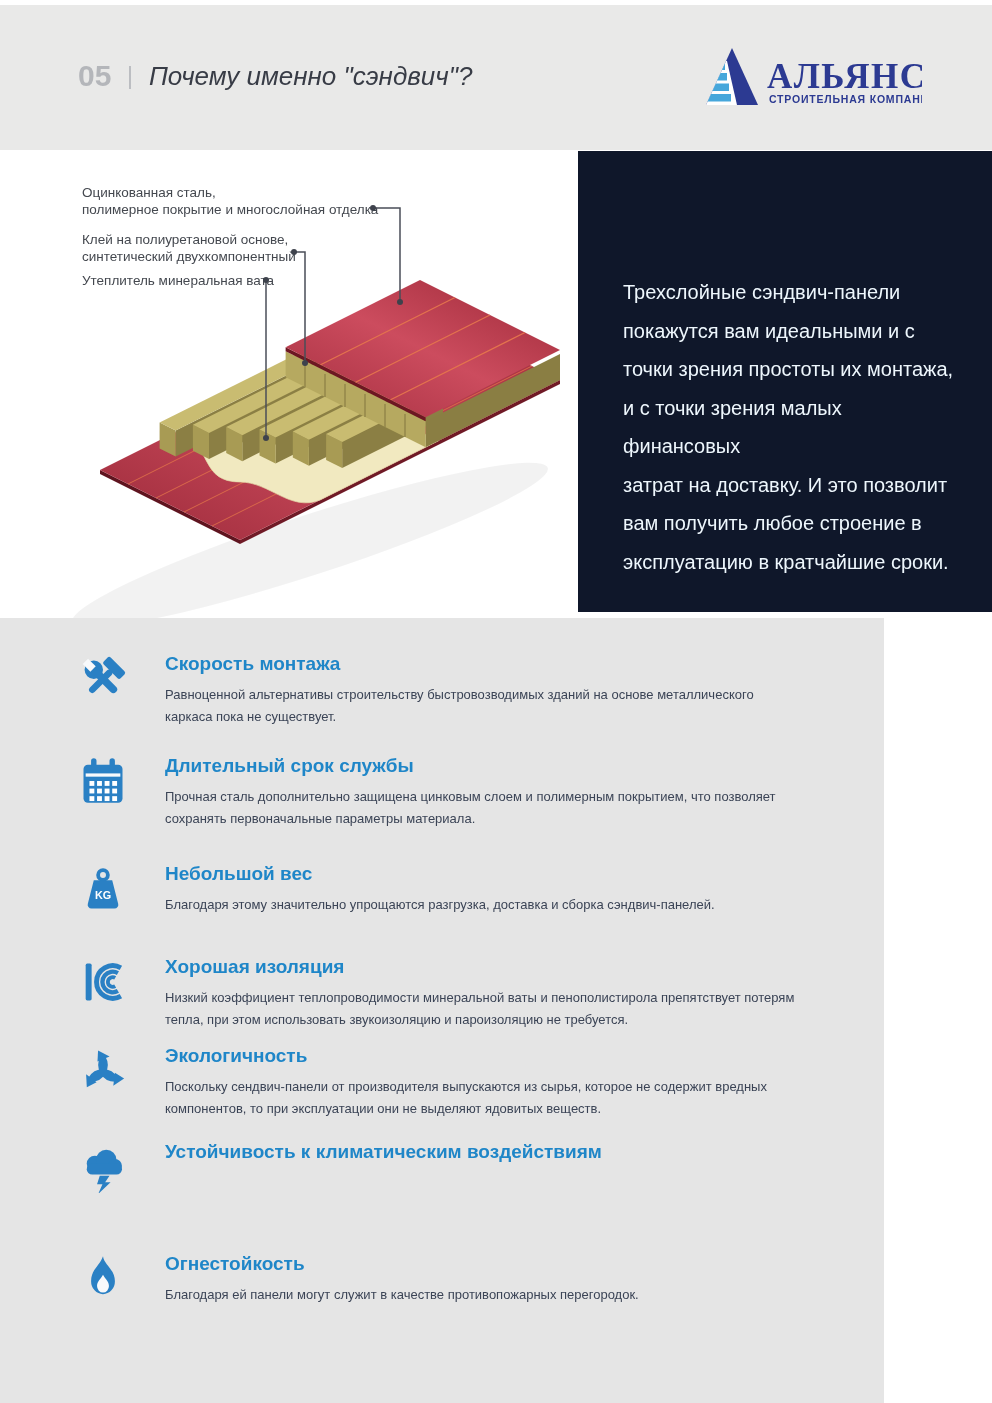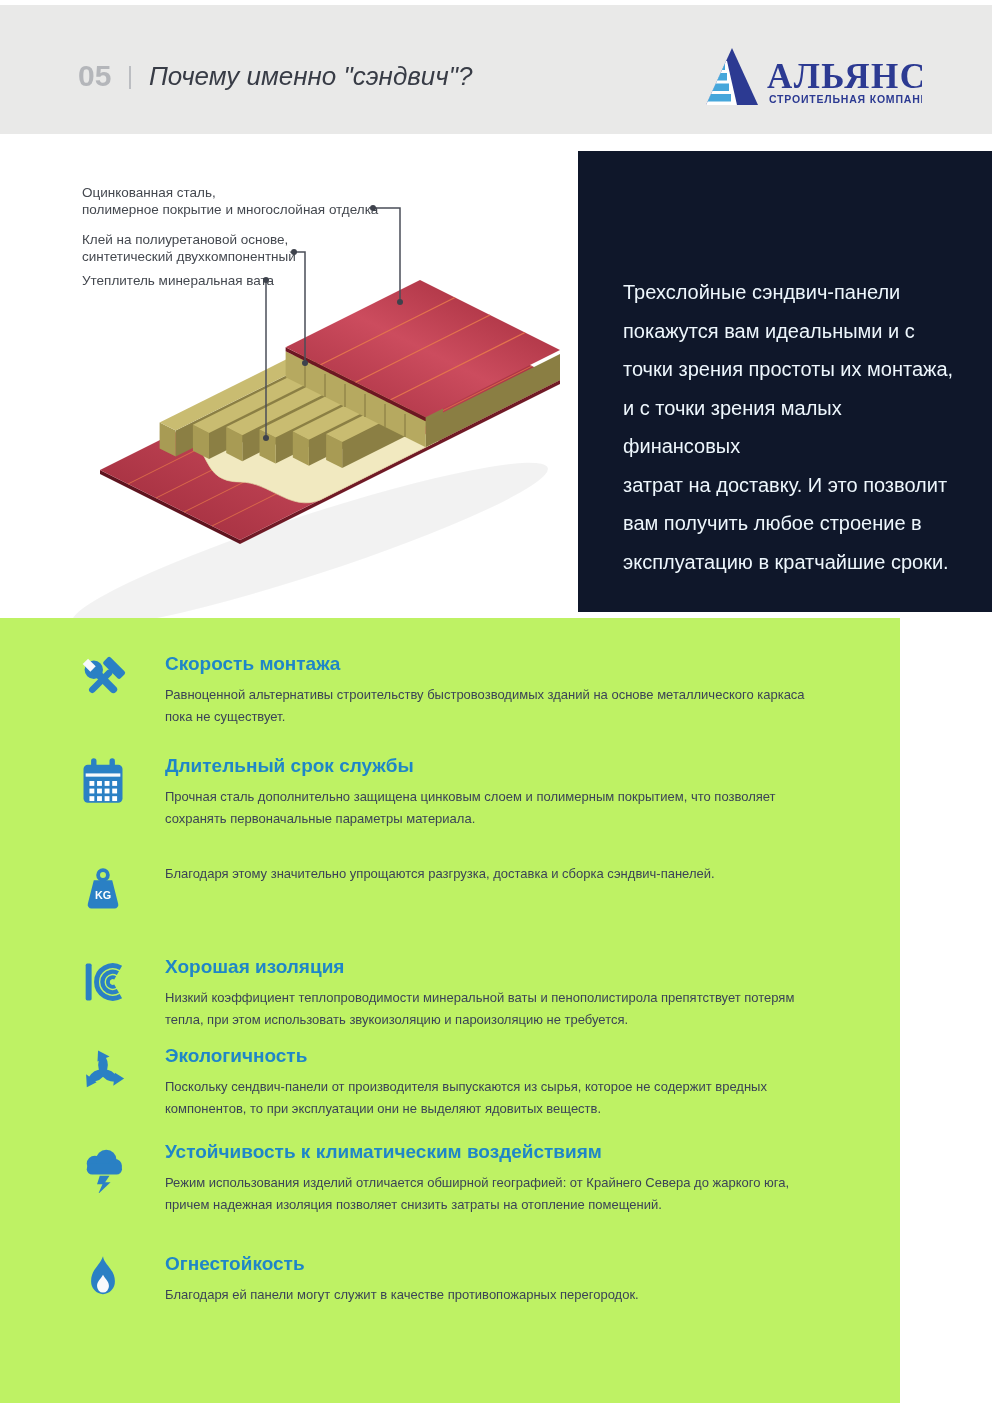--- a/index.html
+++ b/index.html
@@ -1,40 +1,40 @@
 <!DOCTYPE html>
 <html lang="ru"><head>
 <meta charset="utf-8">
 <style>
   html,body{margin:0;padding:0;}
   body{font-family:"Liberation Sans",sans-serif;background:#ffffff;}
   .page{position:relative;width:992px;height:1403px;background:#ffffff;overflow:hidden;}
 
   
-  .header{position:absolute;left:0;top:5px;width:992px;height:129px;background:#e9e9e8;text-align:right;}
+  .header{position:absolute;left:0;top:5px;width:992px;height:145px;background:#e9e9e8;text-align:right;}
   .page-number{position:absolute;left:78px;top:54px;font-size:30px;font-weight:bold;color:#b4b6ba;}
   .header-divider{position:absolute;left:127px;top:58px;font-size:23px;color:#b9bbbf;font-weight:300;}
   .page-title{position:absolute;left:149px;top:56px;font-size:26px;font-style:italic;color:#383c46;}
   .logo{position:absolute;right:70px;top:42px;width:216px;height:62px;}
 
   
   .panel-section{position:absolute;left:0;top:150px;width:912px;height:468px;background:#ffffff;}
   .diagram-svg{position:absolute;left:0;top:0;}
   .leader-svg{position:absolute;left:0;top:0;pointer-events:none;}
   .diagram-label{position:absolute;font-size:13.5px;line-height:17px;color:#44484f;white-space:pre-line;}
   .label-1{left:82px;top:34px;}
   .label-2{left:82px;top:81px;}
   .label-3{left:82px;top:122px;}
 
   
   .intro-box{position:absolute;left:578px;top:1px;width:414px;height:461px;background:#0f172a;}
   .intro-text{position:absolute;left:45px;top:122px;width:335px;font-size:20px;line-height:38.5px;color:#eef7fd;white-space:pre-line;}
 
   
-  .features{position:absolute;left:0;top:618px;width:884px;height:785px;background:#bef264;padding-left:16px;}
+  .features{position:absolute;left:0;top:618px;width:884px;height:785px;background:#e5e5e5;}
   .feature{position:absolute;left:165px;right:80px;}
   .feature .f-icon{position:absolute;left:-88px;top:0px;width:52px;height:52px;}
   .f-title{font-size:19px;font-weight:bold;color:#1f86c8;margin:0 0 9px 0;}
   .f-text{font-size:13px;line-height:22px;color:#3b4456;margin:0;}
   .icon-blue{fill:#2a80c4;}
   .icon-bg{fill:#f8f9fb;}
 </style>
 </head>
 <body>
 
@@ -221,20 +221,21 @@
       <h3 class="f-title">Длительный срок службы</h3>
       <p class="f-text">Прочная сталь дополнительно защищена цинковым слоем и полимерным покрытием, что позволяет сохранять первоначальные параметры материала.</p>
     </div>
 
     <div class="feature" style="top:245px">
       <svg class="f-icon" viewBox="0 0 48 48">
         <circle cx="24" cy="11" r="4.5" fill="none" stroke="#2a80c4" stroke-width="3.5"></circle>
         <path class="icon-blue" d="M15.5,16 h17 l5.5,21.5 a3.5,3.5 0 0 1 -3.4,4.5 H13.4 a3.5,3.5 0 0 1 -3.4,-4.5 Z"></path>
         <text x="24" y="33.5" text-anchor="middle" font-family="Liberation Sans,sans-serif" font-size="10" font-weight="bold" fill="#ffffff">KG</text>
       </svg>
+      <h3 class="f-title">Небольшой вес</h3>
       <p class="f-text">Благодаря этому значительно упрощаются разгрузка, доставка и сборка сэндвич-панелей.</p>
     </div>
 
     <div class="feature" style="top:338px">
       <svg class="f-icon" viewBox="0 0 48 48">
         <rect class="icon-blue" x="8" y="7" width="5.5" height="34" rx="1.5"></rect>
         <g fill="none" stroke="#2a80c4">
           <path d="M40.5,11 A15 15 0 1 0 40.5,37" stroke-width="4.5"></path>
           <path d="M37.75,15.8 A9.5 9.5 0 1 0 37.75,32.2" stroke-width="4"></path>
           <path d="M35.25,20.1 A4.5 4.5 0 1 0 35.25,27.9" stroke-width="3.5"></path>
@@ -264,21 +265,20 @@
       <svg class="f-icon" viewBox="0 0 48 48">
         <g class="icon-blue">
           <circle cx="16.5" cy="21" r="7.5"></circle>
           <circle cx="27" cy="17.5" r="9.5"></circle>
           <circle cx="35" cy="23" r="6.5"></circle>
           <rect x="9" y="21" width="32.5" height="10" rx="5"></rect>
           <polygon points="21,32 30,32 26,38 31,38 19.5,49 23.5,40 18.5,40"></polygon>
         </g>
       </svg>
       <h3 class="f-title">Устойчивость к климатическим воздействиям</h3>
-      <p class="f-text">Режим использования изделий отличается обширной географией: от Крайнего Севера до жаркого юга, причем надежная изоляция позволяет снизить затраты на отопление помещений.</p>
     </div>
 
     <div class="feature" style="top:635px">
       <svg class="f-icon" viewBox="0 0 48 48">
         <path class="icon-blue" d="M24 3 C25 11 35 15 35 26 A11 12 0 0 1 13 26 C13 15 21 12 24 3 Z"></path>
         <path class="icon-bg" d="M24 20 c2.5 4.5 5.5 6 5.5 10.5 A5.5 6 0 0 1 18.5 30.5 C18.5 26 21.5 24.5 24 20 Z"></path>
       </svg>
       <h3 class="f-title">Огнестойкость</h3>
       <p class="f-text">Благодаря ей панели могут служит в качестве противопожарных перегородок.</p>
     </div>

